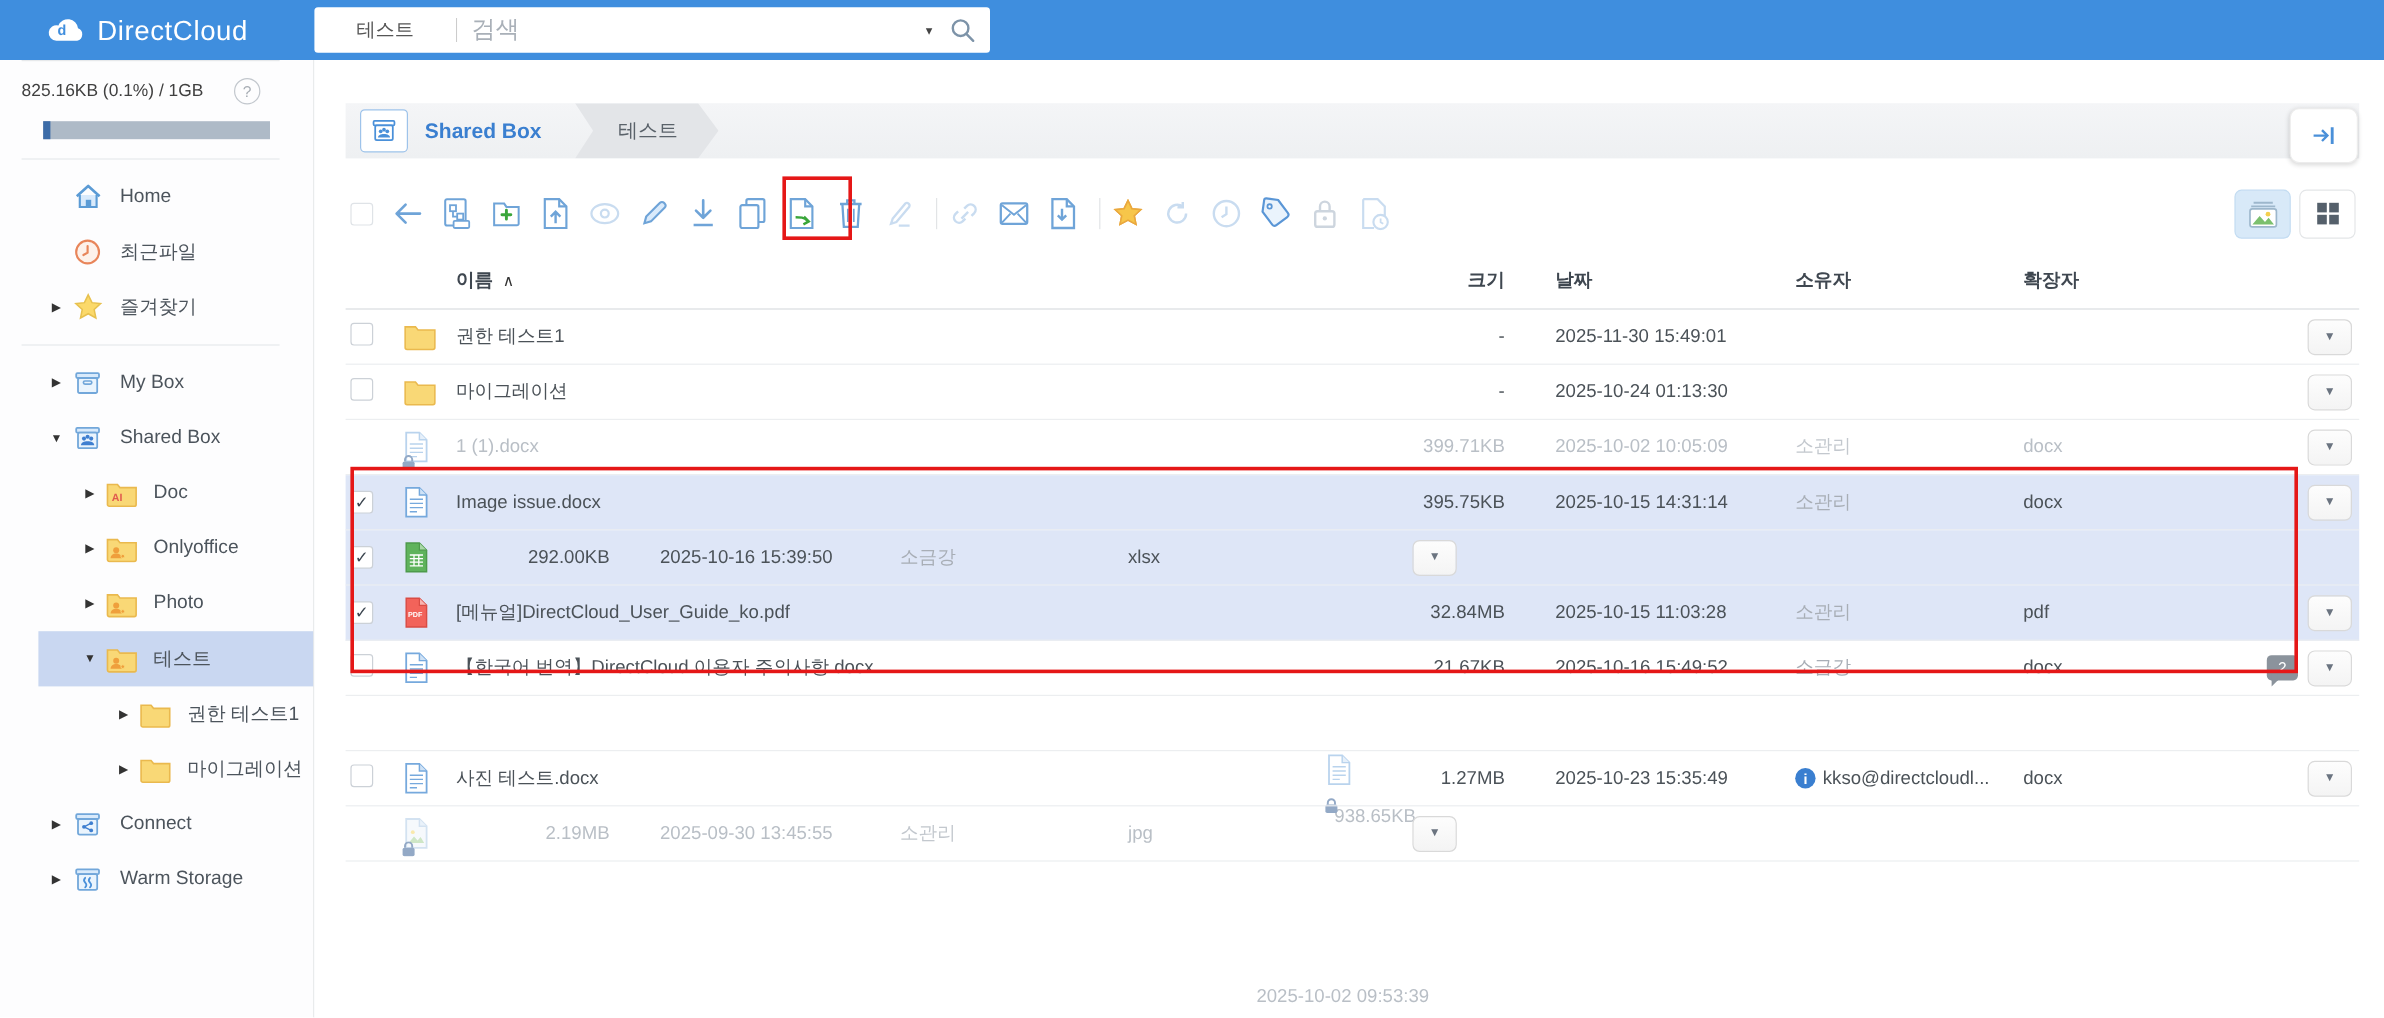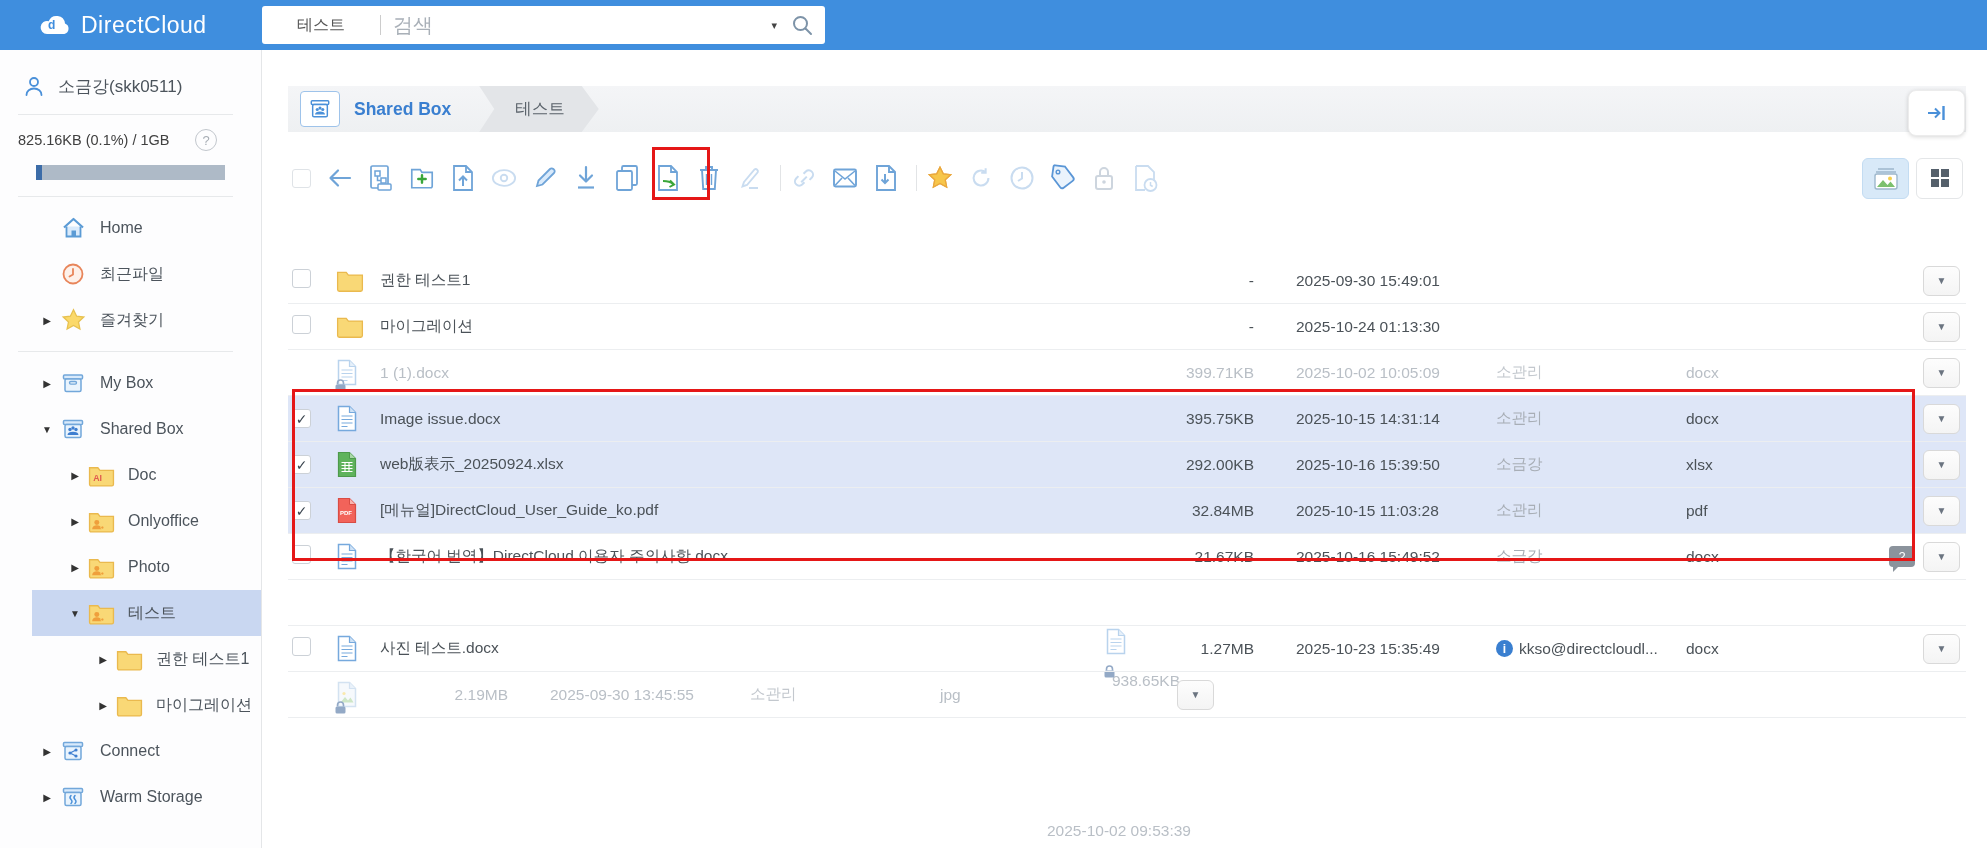--- a/index.html
+++ b/index.html
@@ -143,29 +143,20 @@
     <span>
       <svg width="22" height="22" viewBox="0 0 22 22">
           <circle cx="9.5" cy="9.5" r="6.5" fill="none" stroke="#7d93a8" stroke-width="2"></circle>
           <line x1="14.5" y1="14.5" x2="20" y2="20" stroke="#7d93a8" stroke-width="2" stroke-linecap="round"></line>
         </svg>
     </span>
   </div>
 </div>
 
 <div class="sidebar">
-  <div class="user-row">
-    <span>
-      <svg width="24" height="24" viewBox="0 0 24 24">
-          <circle cx="12" cy="8" r="4" fill="none" stroke="#4a90d9" stroke-width="1.8"></circle>
-          <path d="M4.5 21c0-4 3.4-6.5 7.5-6.5s7.5 2.5 7.5 6.5" fill="none" stroke="#4a90d9" stroke-width="1.8" stroke-linecap="round"></path>
-        </svg>
-    </span>
-    <span>소금강(skk0511)</span>
-  </div>
   <div class="sb-divider"></div>
   <div class="storage">
     <div class="storage-line">
       <span class="storage-text">825.16KB (0.1%) / 1GB</span>
       <span class="help-circle">?</span>
     </div>
     <div class="bar-track">
       <div class="bar-fill"></div>
     </div>
   </div>
@@ -514,33 +505,45 @@
         <svg width="24" height="24" viewBox="0 0 24 24">
             <rect x="3" y="3" width="8" height="8" fill="#55606b"></rect>
             <rect x="13" y="3" width="8" height="8" fill="#55606b"></rect>
             <rect x="3" y="13" width="8" height="8" fill="#55606b"></rect>
             <rect x="13" y="13" width="8" height="8" fill="#55606b"></rect>
           </svg>
       </span>
     </div>
   </div>
 
+  <div class="thead">
+    <div class="col-check"></div>
+    <div class="col-icon"></div>
+    <div class="col-name">
+      <span>이름</span><span class="sort">∧</span>
+    </div>
+    <div class="col-size">크기</div>
+    <div class="col-date">날짜</div>
+    <div class="col-owner dark" style="color:#3f4750;">소유자</div>
+    <div class="col-ext">확장자</div>
+    <div class="col-act"></div>
+  </div>
 
   <div class="trow" style="top:208px;">
     <div class="col-check"><span class="cb"></span></div>
     <div class="col-icon">
         <span class="ficon">
           <svg width="28" height="24" viewBox="0 0 26 22">
             <path d="M1.5 3h8l2 2.5h13V19a1.5 1.5 0 0 1-1.5 1.5H3A1.5 1.5 0 0 1 1.5 19z" fill="#f9d876" stroke="#eab94e" stroke-width="1.2"></path>
           </svg>
         </span>
       </div>
     <div class="col-name">권한 테스트1</div>
     <div class="col-size">-</div>
-    <div class="col-date">2025-09-30 15:49:01</div>
+    <div class="col-date">2025-11-30 15:49:01</div>
     <div class="col-owner"></div>
     <div class="col-ext"></div>
     <div class="col-act">
         <span class="dd-btn">
           <span>▼</span>
         </span>
       </div>
   </div>
 
   <div class="trow" style="top:254px;">
@@ -620,21 +623,20 @@
     <div class="col-check"><span class="cb">✓</span></div>
     <div class="col-icon">
         <span class="ficon">
           <svg width="22" height="27" viewBox="0 0 22 26">
             <path d="M2.5 1h11l6 6v18h-17z" fill="#5fb35c" stroke="#4d9a4b" stroke-width="1.2"></path>
             <path d="M13.5 1v6h6" fill="#a9d8a7" stroke="#4d9a4b" stroke-width="1"></path>
             <path d="M5.5 11h11M5.5 14h11M5.5 17h11M5.5 20h11M9 11v9.5M13 11v9.5" stroke="#fff" stroke-width="1.1"></path>
           </svg>
         </span>
       </div>
-    <div class="col-name">web版表示_20250924.xlsx</div>
     <div class="col-size">292.00KB</div>
     <div class="col-date">2025-10-16 15:39:50</div>
     <div class="col-owner">소금강</div>
     <div class="col-ext">xlsx</div>
     <div class="col-act">
         <span class="dd-btn">
           <span>▼</span>
         </span>
       </div>
   </div>

